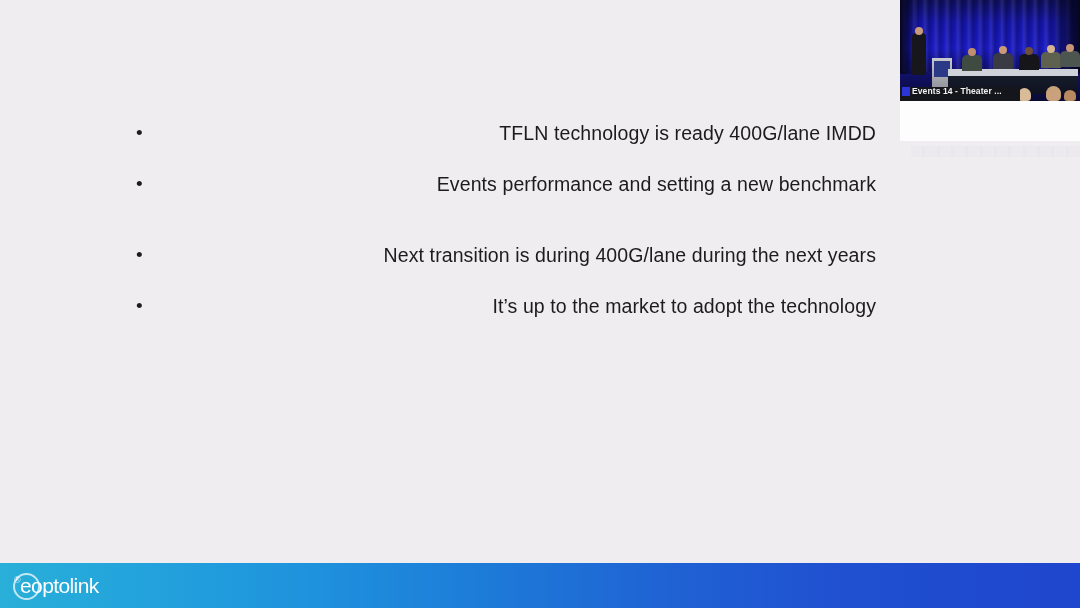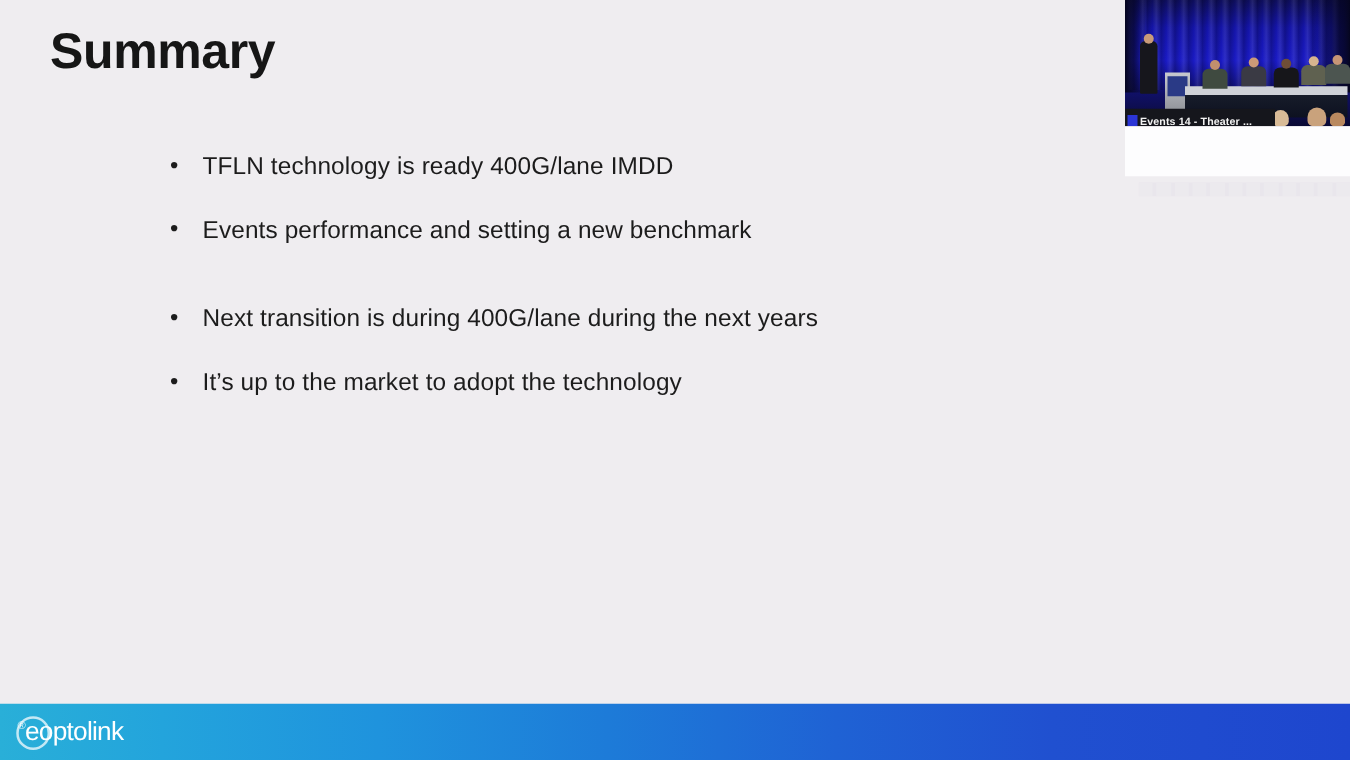--- a/index.html
+++ b/index.html
@@ -58,20 +58,21 @@
     width: 26px;
     flex: 0 0 26px;
     font-size: 19px;
     line-height: 1.25;
     color: #1c1c1c;
     text-align: left;
   }
   .bullet-text {
     flex: 1 1 auto;
     white-space: nowrap;
+    text-align: right;
   }
 
   
   .video-overlay {
     position: absolute;
     left: 900px;
     top: 0px;
     width: 180px;
     height: 101px;
     overflow: hidden;
@@ -169,21 +170,21 @@
   }
   
   .video-caption {
     position: absolute;
     left: 0;
     bottom: 0;
     width: 120px;
     height: 14px;
     background: #15161c;
     display: flex;
-    align-items: flex-end;
+    align-items: flex-start;
   }
   .video-caption-flag {
     width: 8px;
     height: 9px;
     margin-left: 2px;
     margin-right: 2px;
     background: #2b35d6;
     flex: 0 0 auto;
   }
   .video-caption-text {
@@ -271,21 +272,20 @@
     color: rgba(255,255,255,0.85);
     line-height: 1;
     margin-left: 1px;
   }
 </style>
 </head>
 <body>
 
 <div class="slide">
 
-  <div class="slide-title">Summary</div>
 
   <div class="bullet-list">
 
     <div class="bullet-row">
       <span class="bullet-marker">•</span>
       <span class="bullet-text">TFLN technology is ready 400G/lane IMDD</span>
     </div>
 
     <div class="bullet-row gap-sm">
       <span class="bullet-marker">•</span>

